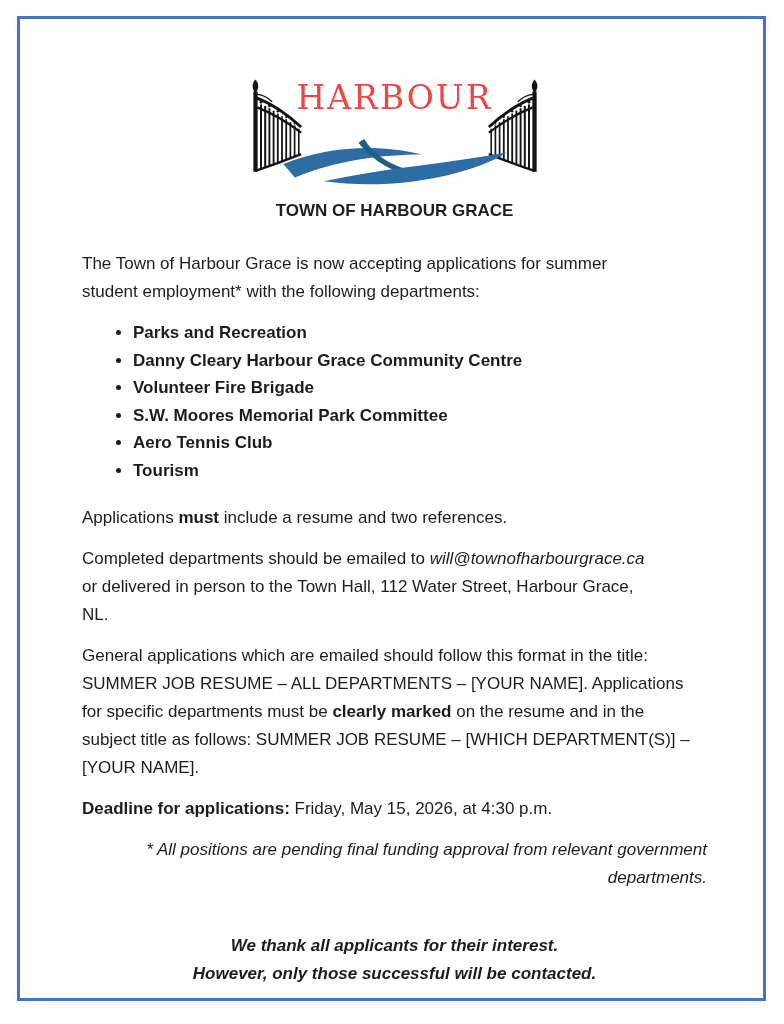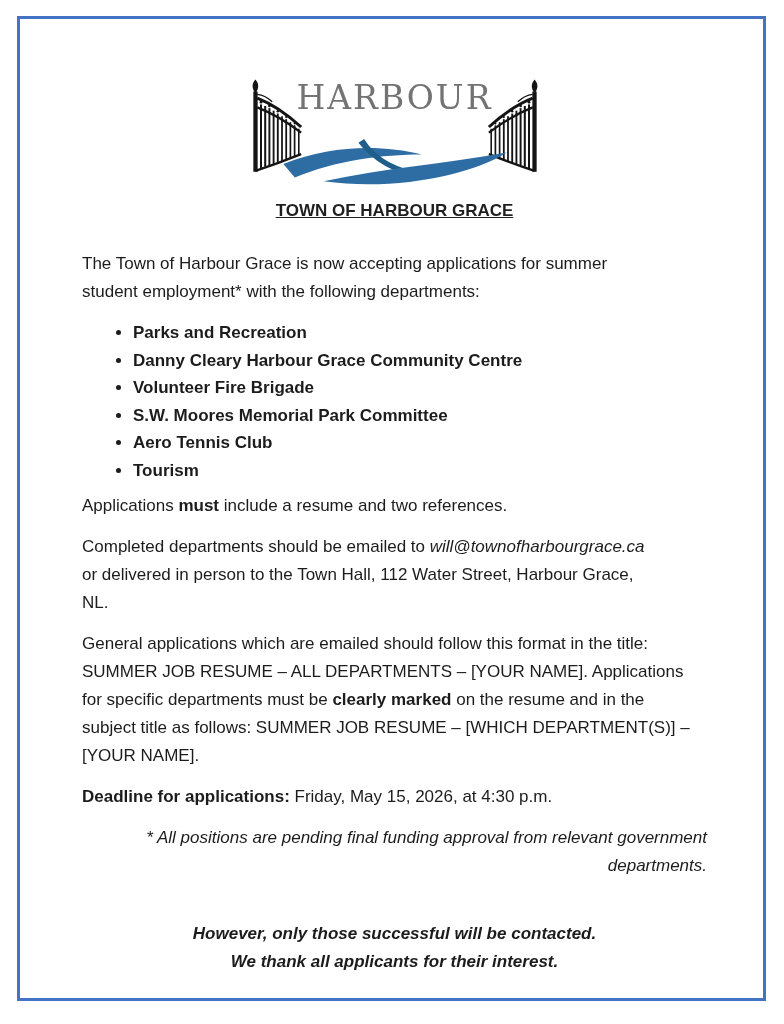--- a/index.html
+++ b/index.html
@@ -11,39 +11,39 @@
     position:absolute;left:17px;top:16px;width:749px;height:985px;
     border:3px solid #4472C4;box-sizing:border-box;background:#ffffff;
   }
   .content{position:absolute;left:82px;top:75px;width:625px;}
 
   
   .logo{width:284px;height:106px;margin:0 auto;position:relative;}
   .logo-text{position:absolute;left:0;right:0;top:6px;text-align:center;}
   .logo-harbour{
     font-family:"DejaVu Serif", serif;font-size:33px;line-height:1;
-    letter-spacing:2px;color:#737373;font-weight:400;
+    letter-spacing:2px;color:#ef4444;font-weight:400;
   }
   .logo-grace{
     font-family:"DejaVu Serif", serif;font-size:47px;line-height:.85;
     letter-spacing:3px;color:#1e5a84;font-weight:400;margin-top:-2px;
   }
   .gate{position:absolute;top:0;width:56px;height:104px;}
   .gate.left{left:-6px;}
   .gate.right{right:-6px;transform:scaleX(-1);}
   .waves{position:absolute;left:24px;bottom:-10px;width:236px;height:52px;}
 
   
   .doc-title{margin:16px 0 8px;text-align:center;}
-  .doc-title div{font-size:17px;font-weight:bold;line-height:28px;color:#1f1f1f;text-decoration:underline;}
+  .doc-title div{font-size:17px;font-weight:bold;line-height:28px;color:#1f1f1f;}
 
   
   p{font-size:17px;line-height:28px;margin:0 0 13px;}
   .intro{margin-top:25px;}
-  ul.departments{margin:6px 0 8px;padding-left:51px;list-style:disc;}
+  ul.departments{margin:6px 0 20px;padding-left:51px;list-style:disc;}
   ul.departments li{font-weight:bold;font-size:17px;line-height:27.5px;}
   b{font-weight:bold;}
   i{font-style:italic;}
   .footnote{font-style:italic;text-align:right;}
   .closing{margin-top:40px;text-align:center;font-weight:bold;font-style:italic;
            font-size:17px;line-height:28px;}
 </style>
 </head>
 <body>
 
@@ -131,17 +131,17 @@
 
   <p><span>Completed departments should be emailed to </span><i>will@townofharbourgrace.ca</i><br><span>or delivered in person to the Town Hall, 112 Water Street, Harbour Grace,</span><br><span>NL.</span></p>
 
   <p><span>General applications which are emailed should follow this format in the title:</span><br><span>SUMMER JOB RESUME – ALL DEPARTMENTS – [YOUR NAME]. Applications</span><br><span>for specific departments must be </span><b>clearly marked</b><span> on the resume and in the</span><br><span>subject title as follows: SUMMER JOB RESUME – [WHICH DEPARTMENT(S)] –</span><br><span>[YOUR NAME].</span></p>
 
   <p><b>Deadline for applications:</b><span> Friday, May 15, 2026, at 4:30 p.m.</span></p>
 
   <p class="footnote"><span>* All positions are pending final funding approval from relevant government</span><br><span>departments.</span></p>
 
   <div class="closing">
+    <div>We thank all applicants for their interest.</div>
     <div>However, only those successful will be contacted.</div>
-    <div>We thank all applicants for their interest.</div>
   </div>
 
 </div>
 
 </body></html>

